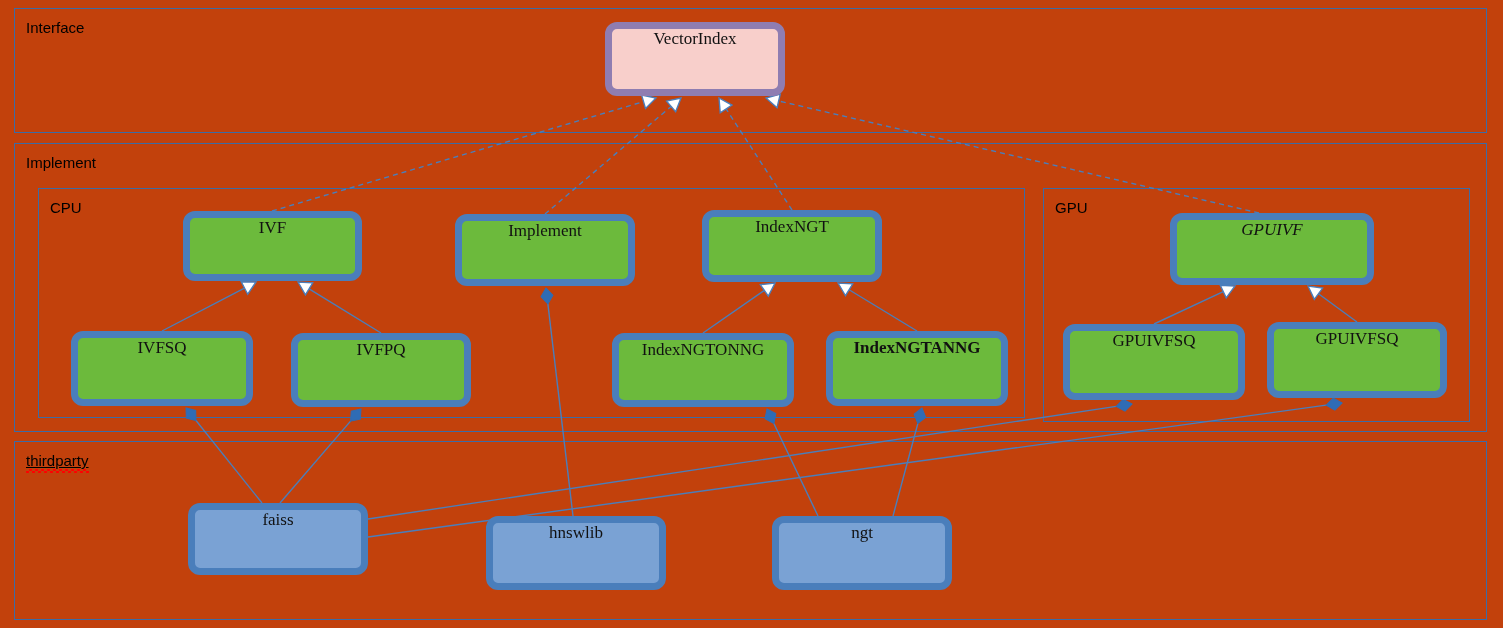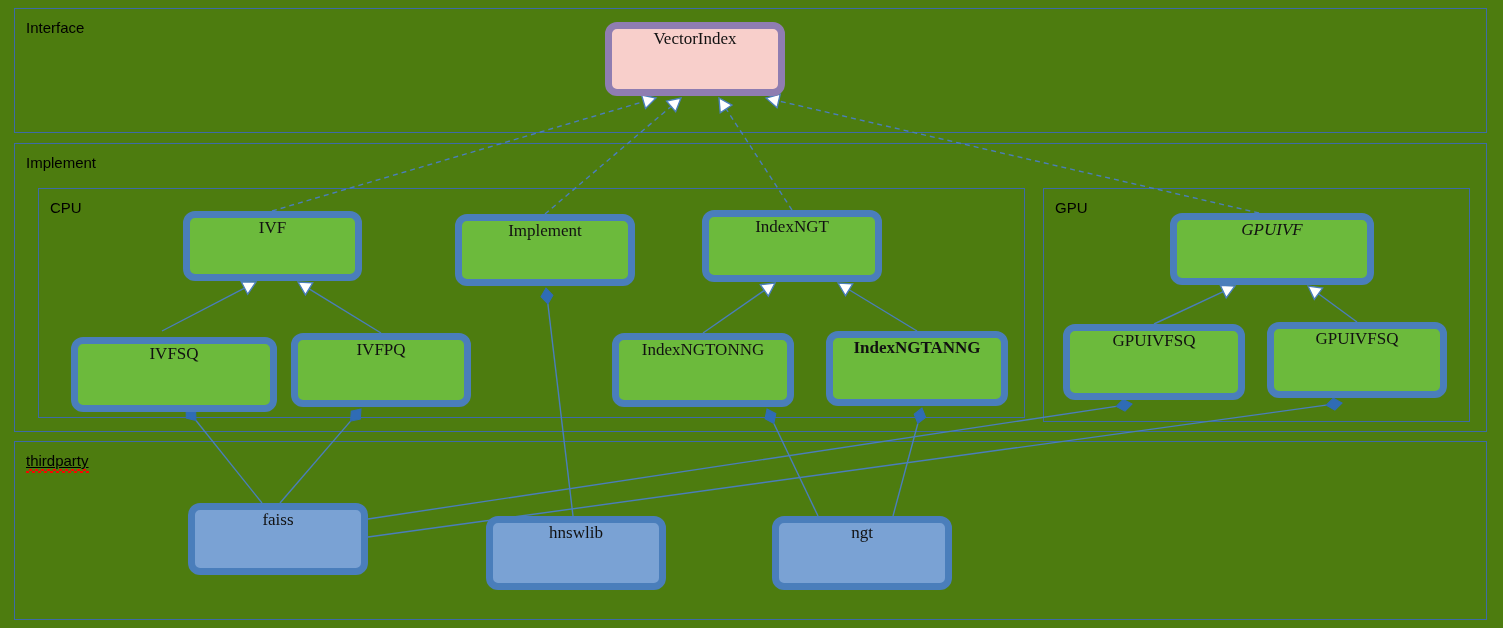--- a/index.html
+++ b/index.html
@@ -8,21 +8,21 @@
     padding: 0;
     background: #ffffff;
   }
   body {
     font-family: "Liberation Sans", sans-serif;
   }
   #diagram-root {
     position: relative;
     width: 1503px;
     height: 628px;
-    background: #4d7c0f;
+    background: #c2410c;
     overflow: hidden;
   }
   
   .group {
     position: absolute;
     box-sizing: border-box;
     border: 1px solid #3d6ba5;
     background: transparent;
   }
   .group-label {
@@ -174,21 +174,21 @@
       </div>
       <div class="node green" style="left: 183px; top: 211px; width: 179px; height: 70px;">
         <span>IVF</span>
       </div>
       <div class="node green" style="left: 455px; top: 214px; width: 180px; height: 72px;">
         <span>Implement</span>
       </div>
       <div class="node green" style="left: 702px; top: 210px; width: 180px; height: 72px;">
         <span>IndexNGT</span>
       </div>
-      <div class="node green" style="left: 71px; top: 331px; width: 206px; height: 75px; margin-top: 6px;">
+      <div class="node green" style="left: 71px; top: 331px; width: 182px; height: 75px;">
         <span>IVFSQ</span>
       </div>
       <div class="node green" style="left: 291px; top: 333px; width: 180px; height: 74px;">
         <span>IVFPQ</span>
       </div>
       <div class="node green" style="left: 612px; top: 333px; width: 182px; height: 74px;">
         <span>IndexNGTONNG</span>
       </div>
       <div class="node green" style="left: 826px; top: 331px; width: 182px; height: 75px; font-weight: bold;">
         <span>IndexNGTANNG</span>

